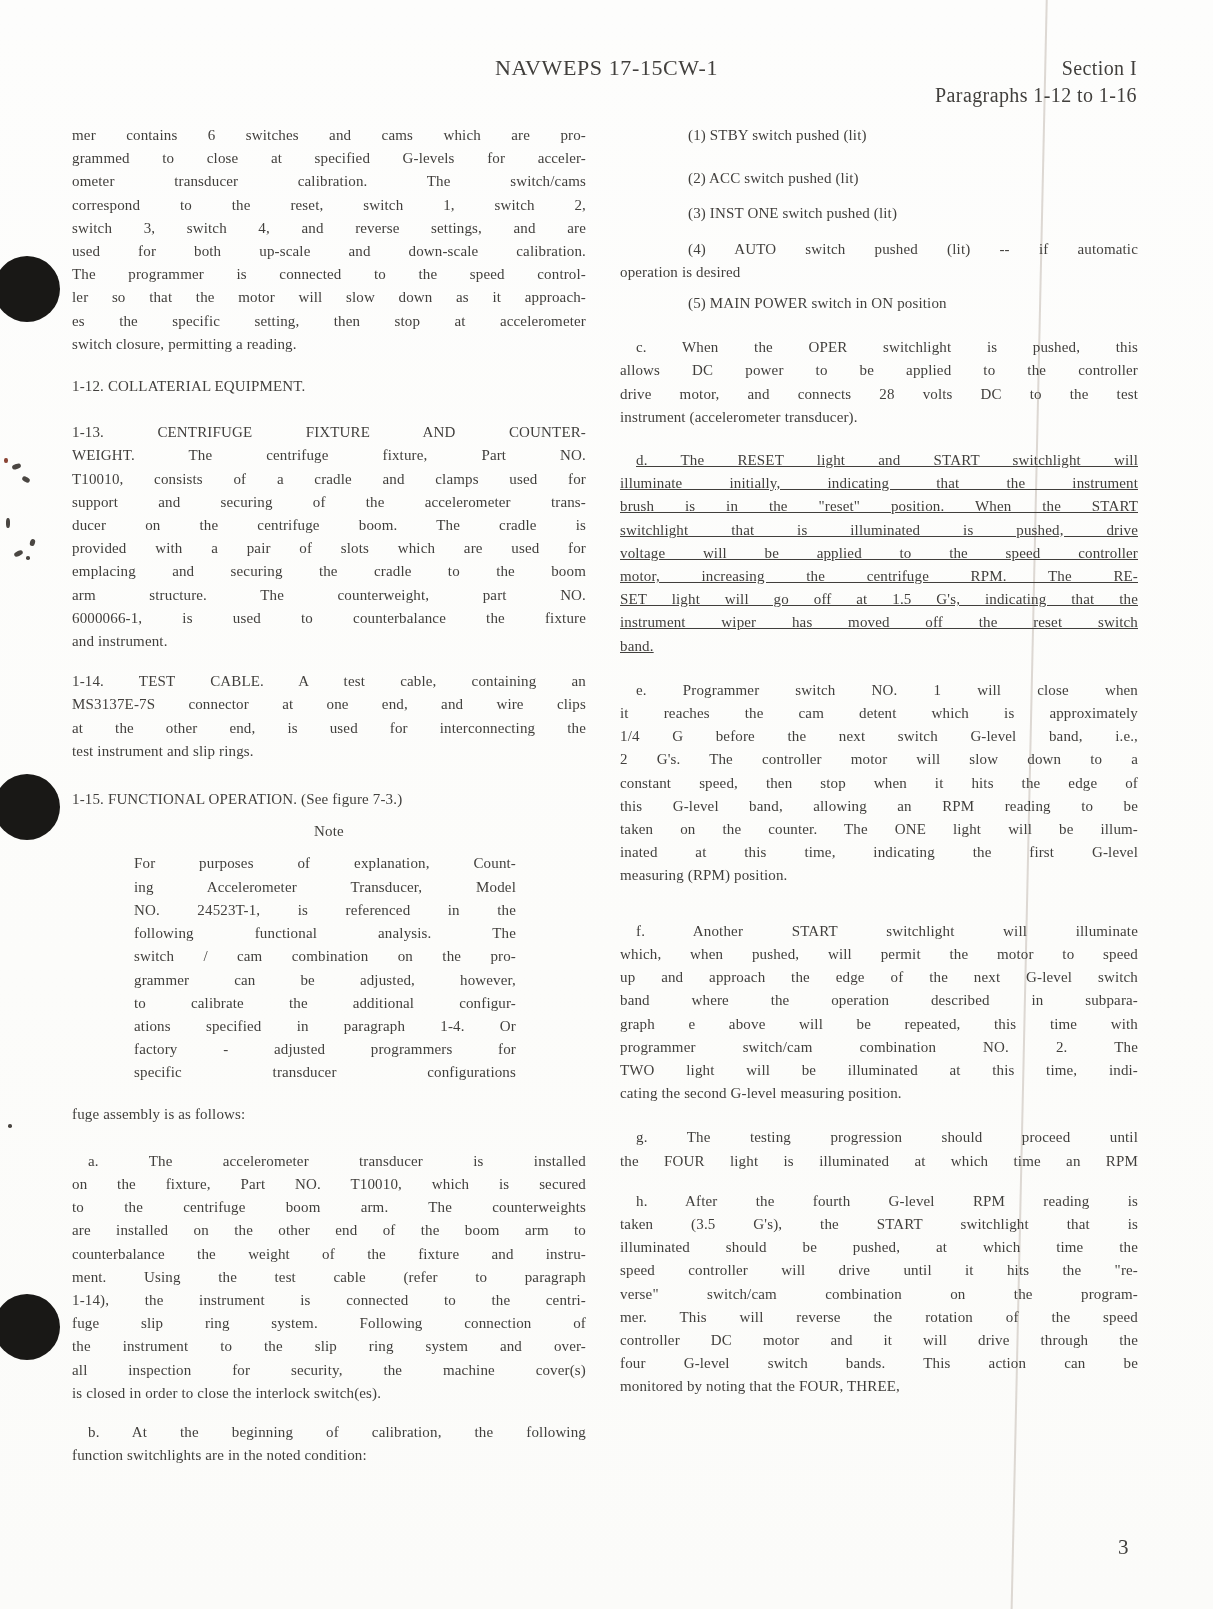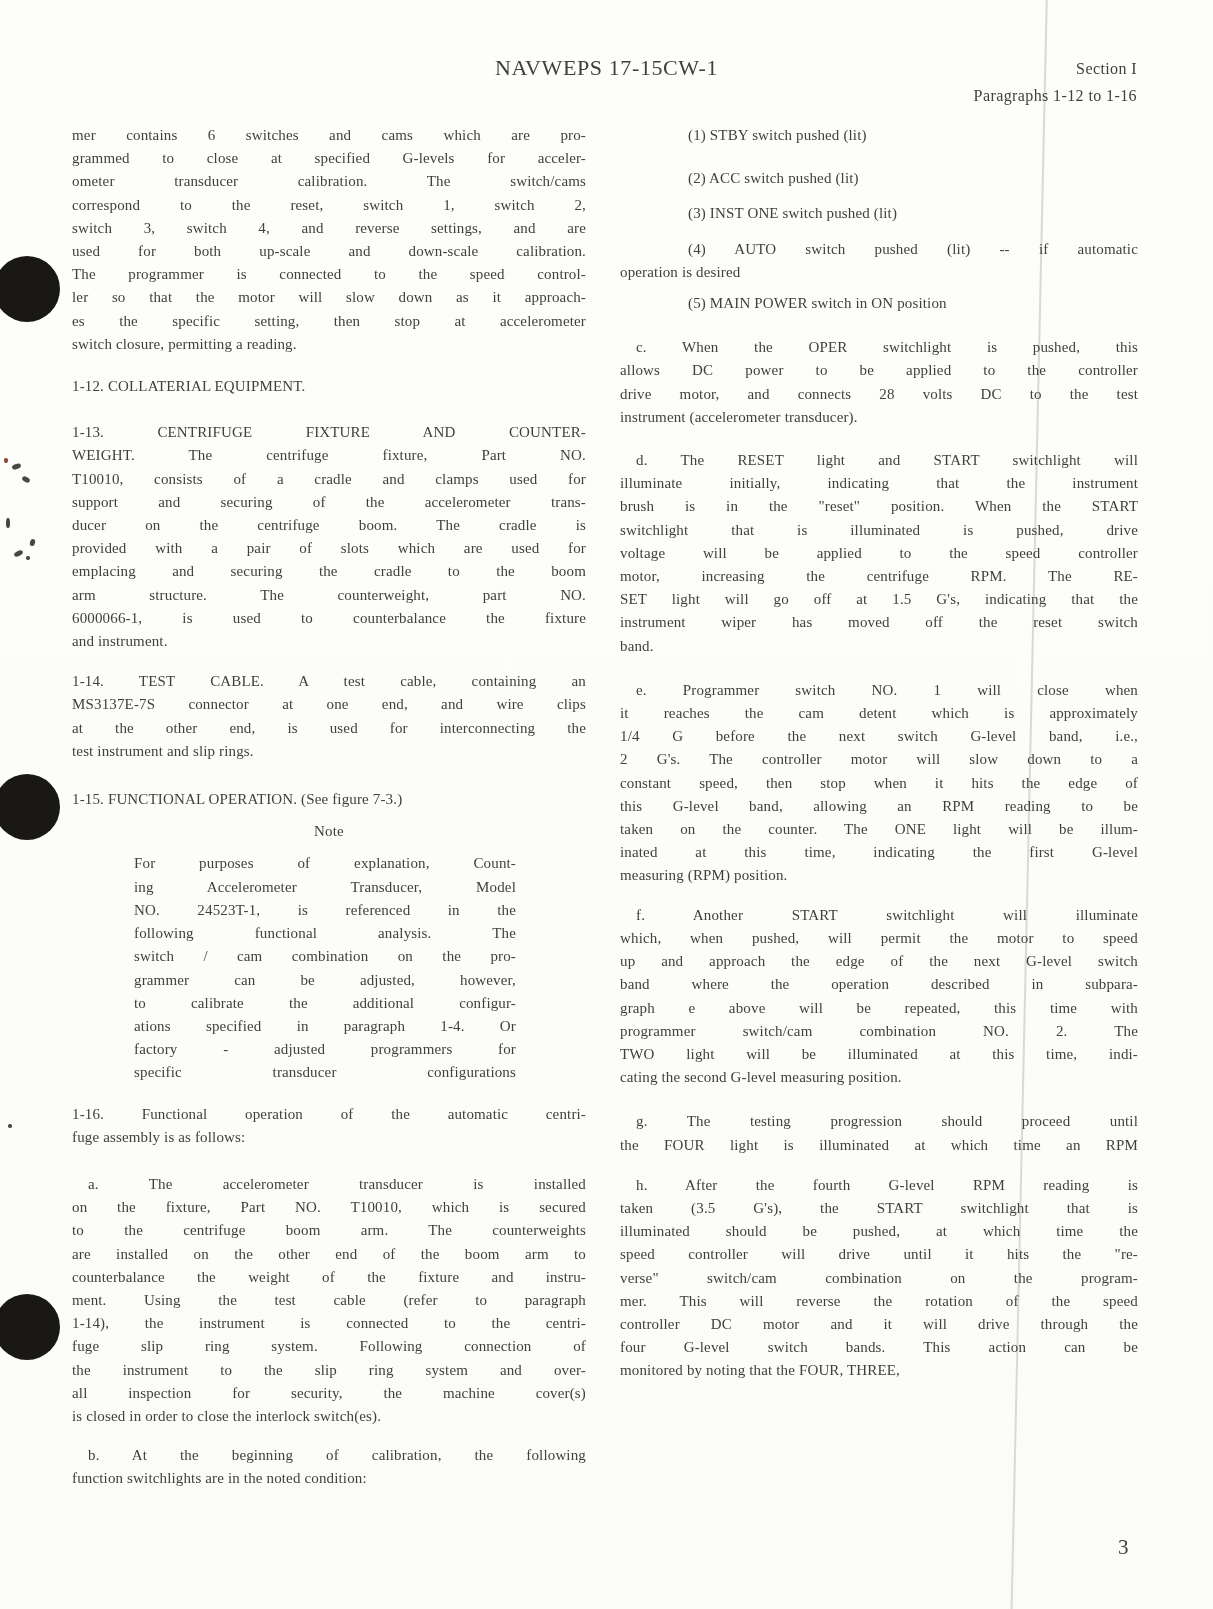--- a/index.html
+++ b/index.html
@@ -5,21 +5,21 @@
   html,body{margin:0;padding:0;background:#ffffff;}
   .page{
     position:relative;width:1213px;height:1609px;overflow:hidden;
     background:linear-gradient(180deg,#fdfdfc 0%,#fcfcfa 60%,#fbfbf9 100%);
     font-family:"Liberation Serif","DejaVu Serif",serif;
     color:#413f3c;
   }
   .hdr-center{position:absolute;top:55px;left:0;width:100%;text-align:center;
     font-size:22px;letter-spacing:.6px;}
   .hdr-right{position:absolute;top:55px;right:76px;text-align:right;
-    font-size:16px;line-height:27px;letter-spacing:.4px;}
+    font-size:20px;line-height:27px;letter-spacing:.4px;}
   .col{position:absolute;top:124px;font-size:15px;line-height:23.2px;
     letter-spacing:.15px;}
   .col-left{left:72px;width:514px;}
   .col-right{left:620px;width:518px;}
   .blk{margin:0;}
   .body{white-space:pre-line;text-align:justify;text-align-last:justify;}
   .last{white-space:pre-line;text-align:left;}
   .ti16{text-indent:16px;}
   .ti68{text-indent:68px;}
   .note{margin-left:62px;margin-right:70px;}
@@ -110,21 +110,20 @@
 NO. 24523T-1, is referenced in the
 following functional analysis. The
 switch / cam combination on the pro-
 grammer can be adjusted, however,
 to calibrate the additional configur-
 ations specified in paragraph 1-4. Or
 factory - adjusted programmers for
 specific transducer configurations</div>
     </div>
     <div class="blk" style="margin-bottom:24px;">
-      <div class="body">1-16. Functional operation of the automatic centri-</div>
       <div class="last">fuge assembly is as follows:</div>
     </div>
     <div class="blk" style="margin-bottom:16px;">
       <div class="body ti16">a. The accelerometer transducer is installed
 on the fixture, Part NO. T10010, which is secured
 to the centrifuge boom arm. The counterweights
 are installed on the other end of the boom arm to
 counterbalance the weight of the fixture and instru-
 ment. Using the test cable (refer to paragraph
 1-14), the instrument is connected to the centri-
@@ -159,32 +158,32 @@
     <div class="blk" style="margin-bottom:21px;">
       <div class="body"></div>
       <div class="last ti68">(5) MAIN POWER switch in ON position</div>
     </div>
     <div class="blk" style="margin-bottom:20px;">
       <div class="body ti16">c. When the OPER switchlight is pushed, this
 allows DC power to be applied to the controller
 drive motor, and connects 28 volts DC to the test</div>
       <div class="last">instrument (accelerometer transducer).</div>
     </div>
-    <div class="blk" style="margin-bottom:21px;">
+    <div class="blk" style="margin-bottom:21px;text-decoration:underline;">
       <div class="body ti16">d. The RESET light and START switchlight will
 illuminate initially, indicating that the instrument
 brush is in the "reset" position. When the START
 switchlight that is illuminated is pushed, drive
 voltage will be applied to the speed controller
 motor, increasing the centrifuge RPM. The RE-
 SET light will go off at 1.5 G's, indicating that the
 instrument wiper has moved off the reset switch</div>
       <div class="last">band.</div>
     </div>
-    <div class="blk" style="margin-bottom:16px;">
+    <div class="blk" style="margin-bottom:32px;">
       <div class="body ti16">e. Programmer switch NO. 1 will close when
 it reaches the cam detent which is approximately
 1/4 G before the next switch G-level band, i.e.,
 2 G's. The controller motor will slow down to a
 constant speed, then stop when it hits the edge of
 this G-level band, allowing an RPM reading to be
 taken on the counter. The ONE light will be illum-
 inated at this time, indicating the first G-level</div>
       <div class="last">measuring (RPM) position.</div>
     </div>

